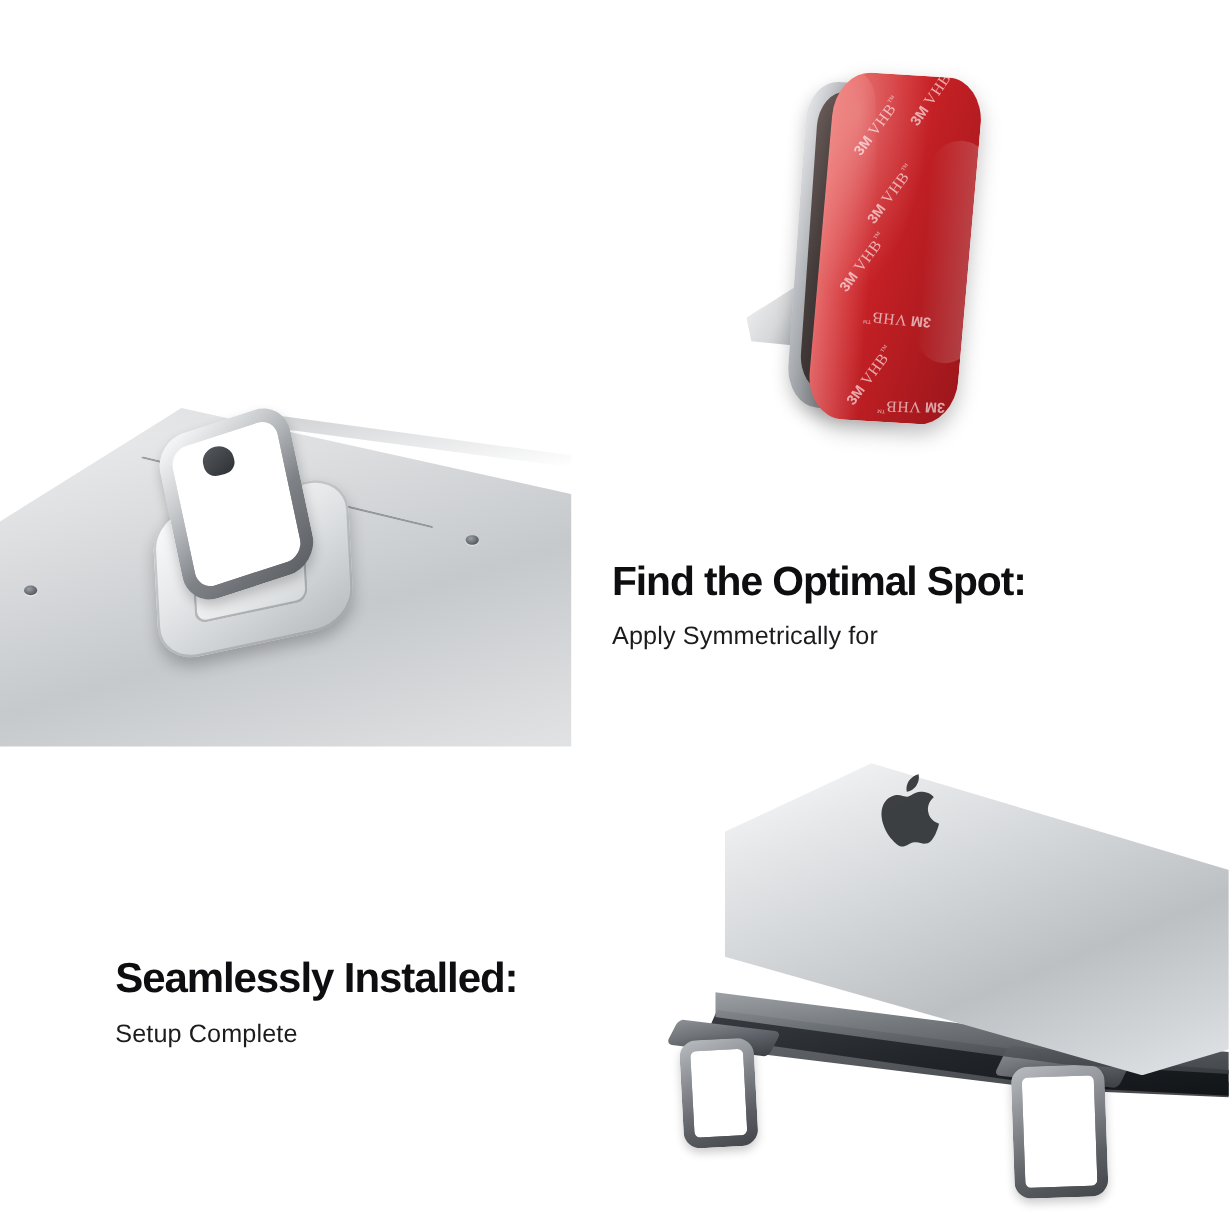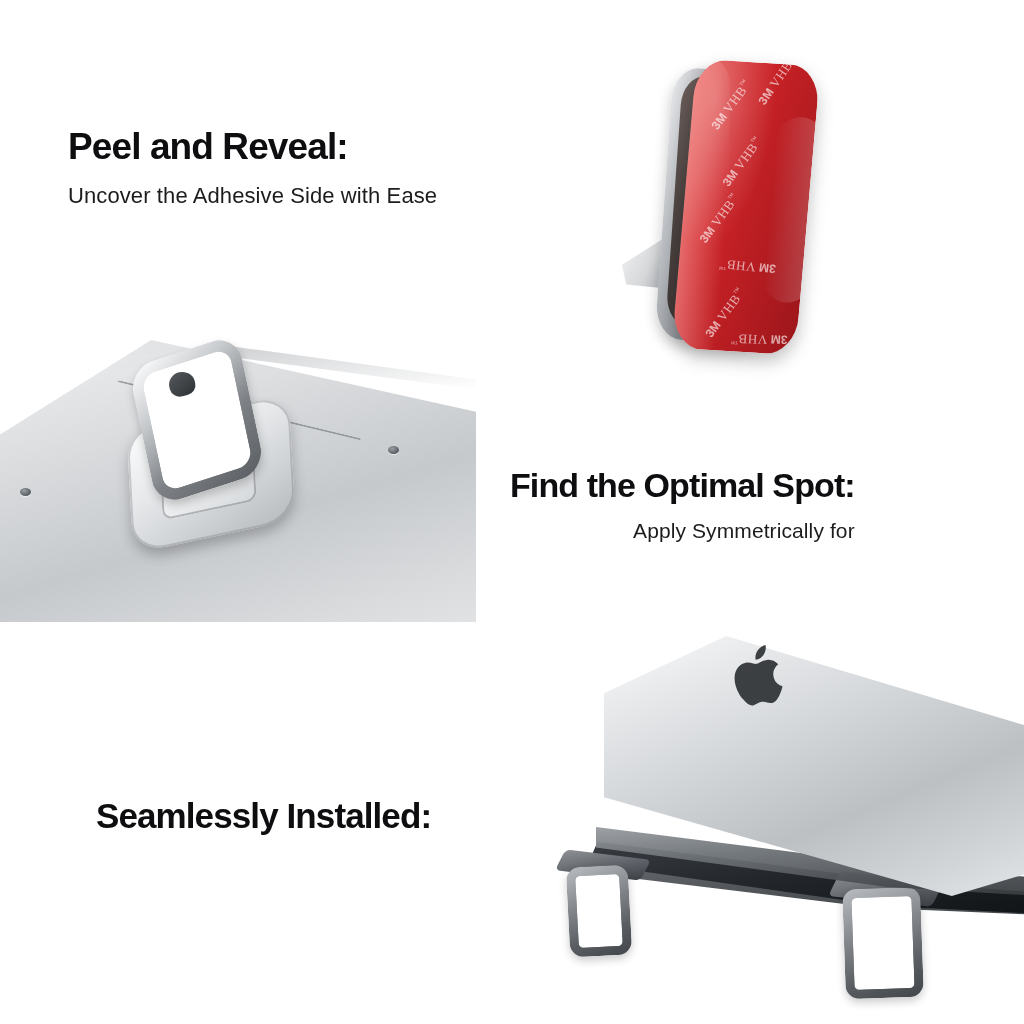--- a/index.html
+++ b/index.html
@@ -30,21 +30,21 @@
     letter-spacing:0.1px;
     white-space:nowrap;
   }
 
   #block-peel{ left:68px; top:128px; }
   #block-peel .heading{ font-size:37px; }
   #block-peel .sub{ font-size:22px; margin-top:14px; }
 
   #block-spot{ left:510px; top:468px; }
   #block-spot .heading{ font-size:34px; }
-  #block-spot .sub{ font-size:21px; margin-top:13px;text-align:right; }
+  #block-spot .sub{ font-size:21px; margin-top:13px; }
 
   #block-done{ left:80px; top:798px;margin-left:16px; }
   #block-done .heading{ font-size:35px; }
   #block-done .sub{ font-size:21px; margin-top:13px; }
 
   
   #photo-peel{
     position:absolute; left:612px; top:52px; width:260px; height:290px;
   }
   
@@ -234,24 +234,20 @@
   #photo-installed .leg-mount.m1{ left:64px; top:234px; width:86px; height:22px; transform:rotate(7deg) skewX(-20deg); }
   #photo-installed .leg-mount.m2{ left:338px; top:256px; width:104px; height:26px; transform:rotate(6deg) skewX(-20deg); }
 
   .label-hidden{position:absolute;width:1px;height:1px;overflow:hidden;clip:rect(0 0 0 0);}
 </style>
 </head>
 <body>
 
 <div class="stage">
 
-  <div class="txt-block" id="block-peel">
-    <div class="heading">Peel and Reveal:</div>
-    <div class="sub">Uncover the Adhesive Side with Ease</div>
-  </div>
 
   <div id="photo-peel">
     <div class="wedge"></div>
     <div class="wedge2"></div>
     <div class="pad-body"></div>
     <div class="foam"></div>
     <div class="liner">
       <div class="curl"></div>
       <div class="gloss"></div>
       <span class="vhb" style="left:10px;top:36px;transform:rotate(-58deg);"><b>3M</b> VHB<span class="tm">™</span></span>
@@ -280,20 +276,21 @@
     <span class="label-hidden">Close-up of the adhesive foot stuck to the corner of a silver laptop bottom panel with its wire leg flipped open</span>
   </div>
 
   <div class="txt-block" id="block-spot">
     <div class="heading">Find the Optimal Spot:</div>
     <div class="sub">Apply Symmetrically for</div>
   </div>
 
   <div class="txt-block" id="block-done">
     <div class="heading">Seamlessly Installed:</div>
+    <div class="sub">Setup Complete</div>
   </div>
 
   <div id="photo-installed">
     <div class="mb-base2"></div>
     <div class="mb-base"></div>
     <div class="leg-mount m1"></div>
     <div class="leg-mount m2"></div>
     <div class="leg l1"></div>
     <div class="leg l2"></div>
     <div class="mb-edge"></div>

